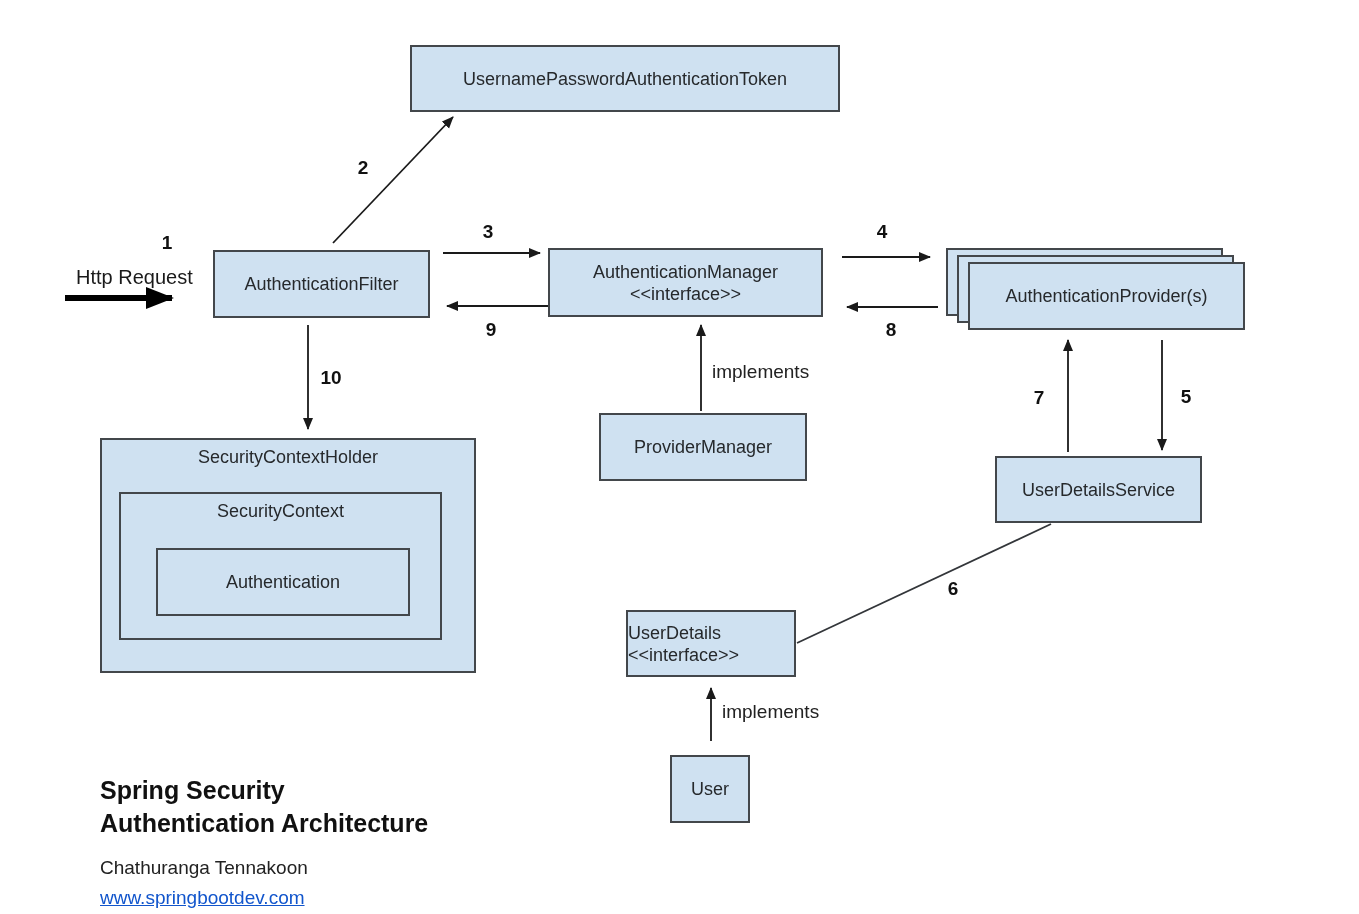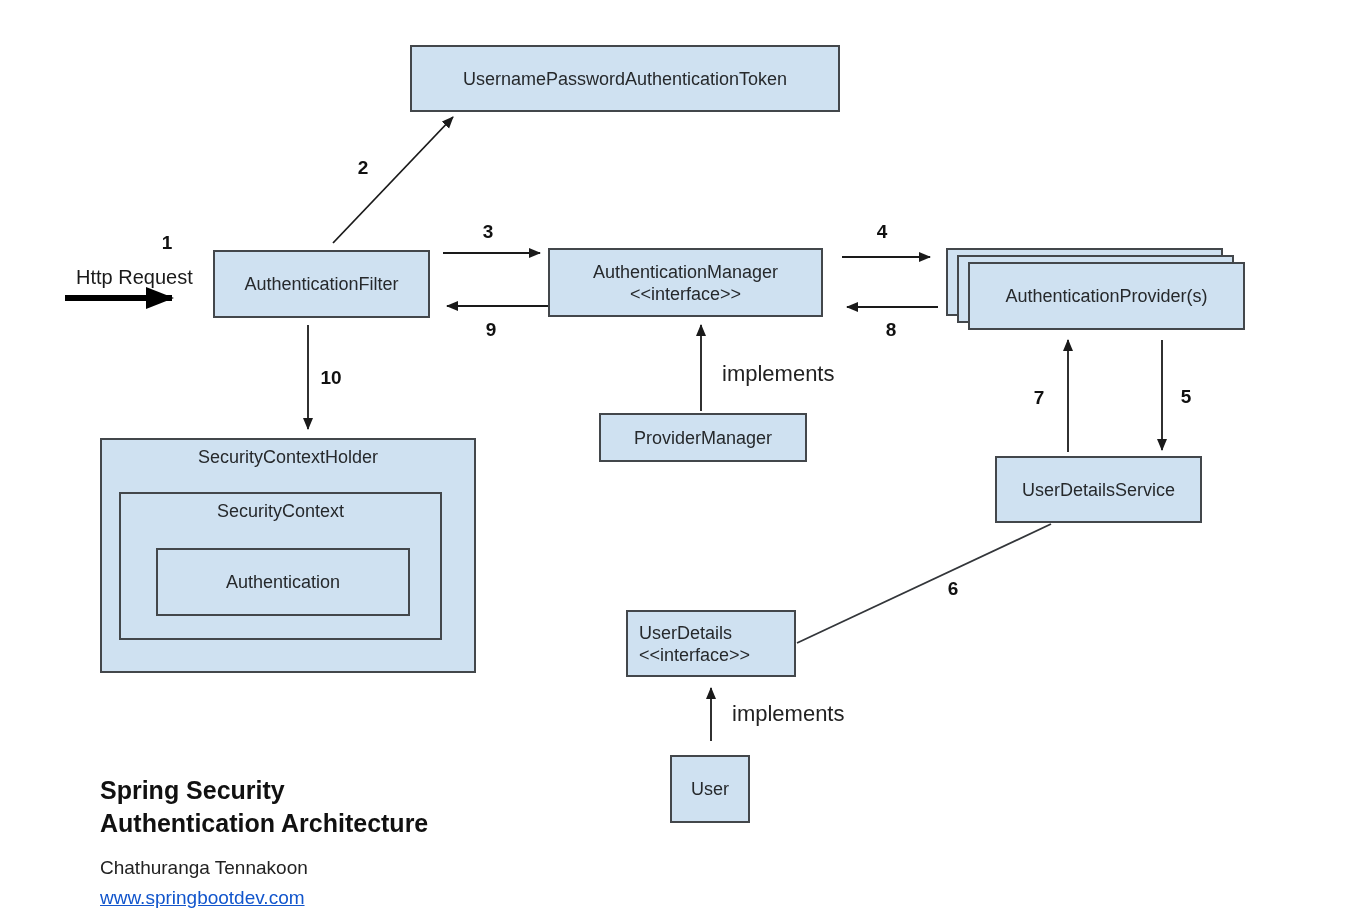--- a/index.html
+++ b/index.html
@@ -5,23 +5,23 @@
   html,body{margin:0;padding:0;background:#ffffff;}
   .canvas{position:relative;width:1359px;height:914px;background:#ffffff;overflow:hidden;
           font-family:"Liberation Sans", sans-serif;color:#26292c;}
   svg.connectors{position:absolute;left:0;top:0;pointer-events:none;}
   .node{position:absolute;background:#cfe1f1;border:2px solid #43474b;box-sizing:border-box;
         display:flex;flex-direction:column;align-items:center;justify-content:center;
         font-size:18px;line-height:22px;color:#26292c;text-align:center;}
   .node span{display:block;}
   .node.container{justify-content:flex-start;}
   .node.container .box-title{padding-top:6px;}
-  .node.left-align{align-items:flex-start;text-align:left;padding-left:11px;}
+  .node.left-align{align-items:flex-start;text-align:left;}
   .num{position:absolute;transform:translate(-50%,-50%);font-weight:bold;font-size:19px;color:#111;}
-  .edge-text{position:absolute;font-size:22px;color:#222;margin-left:10px;}
+  .edge-text{position:absolute;font-size:19px;color:#222;}
   .http-label{position:absolute;font-size:20px;color:#1a1a1a;}
   .footer{position:absolute;left:100px;top:774px;}
   .footer .title{font-size:25px;line-height:33px;font-weight:bold;color:#111;}
   .footer .author{margin-top:17px;font-size:19px;color:#222;}
   .footer a{display:inline-block;margin-top:8px;font-size:19px;color:#1155cc;
             text-decoration:underline;cursor:pointer;}
 </style>
 </head>
 <body>
 
@@ -74,21 +74,21 @@
     <span>AuthenticationManager</span>
     <span>&lt;&lt;interface&gt;&gt;</span>
   </div>
 
   <div class="node" style="left:946px;top:248px;width:277px;height:68px;"></div>
   <div class="node" style="left:957px;top:255px;width:277px;height:68px;"></div>
   <div class="node" style="left:968px;top:262px;width:277px;height:68px;">
     <span>AuthenticationProvider(s)</span>
   </div>
 
-  <div class="node" style="left:599px;top:413px;width:208px;height:49px;">
+  <div class="node" style="left:599px;top:413px;width:208px;height:68px;">
     <span>ProviderManager</span>
   </div>
 
   <div class="node container" style="left:100px;top:438px;width:376px;height:235px;">
     <span class="box-title">SecurityContextHolder</span>
   </div>
   <div class="node container" style="left:119px;top:492px;width:323px;height:148px;">
     <span class="box-title">SecurityContext</span>
   </div>
   <div class="node" style="left:156px;top:548px;width:254px;height:68px;">

